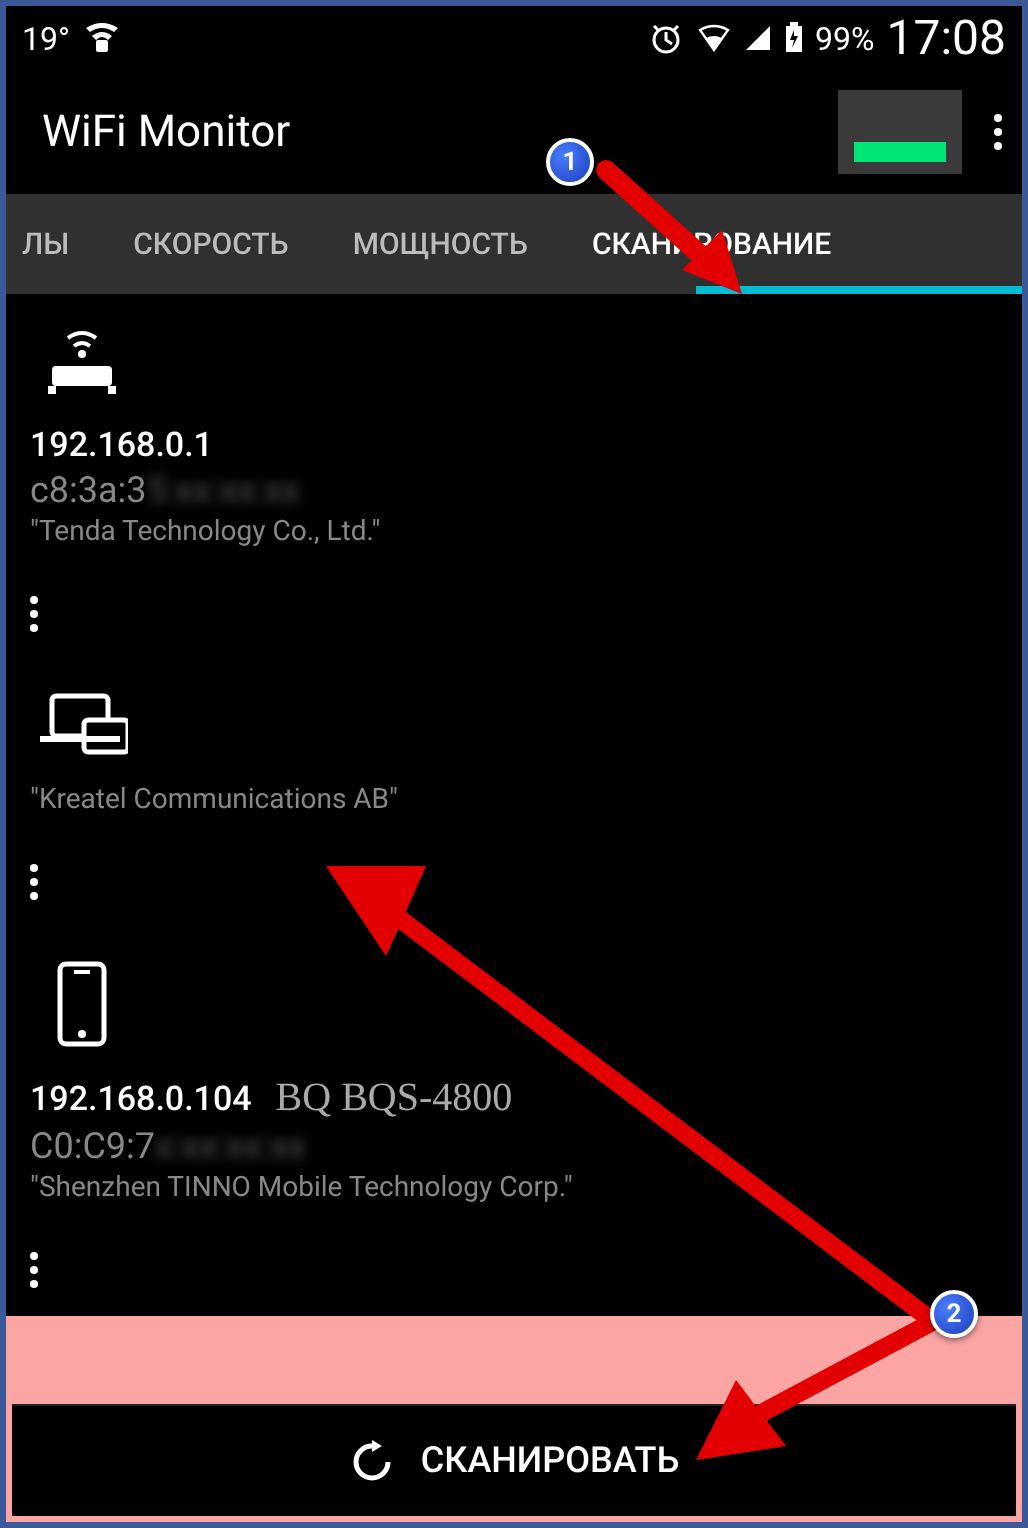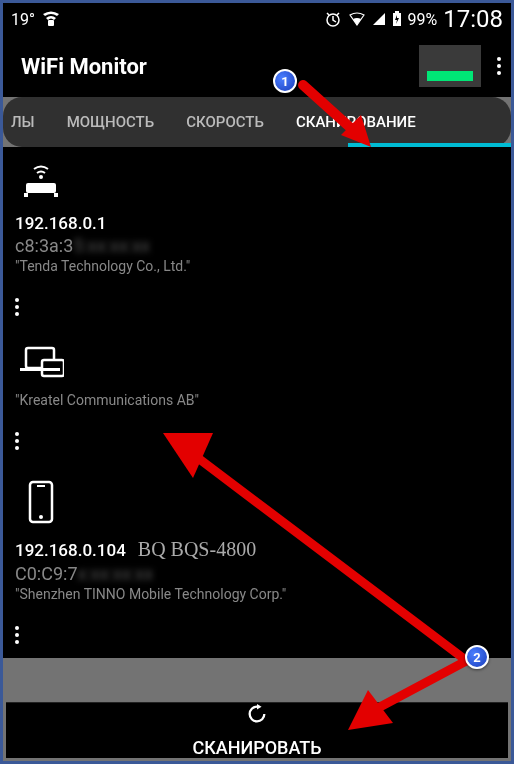--- a/index.html
+++ b/index.html
@@ -11,21 +11,21 @@
       width: 514px;
       height: 764px;
       background: #fff;
       font-family: Roboto, Arial, sans-serif;
       position: relative;
     }
     .frame {
       width: 514px;
       height: 764px;
       border: 3px solid #3b5998;
-      background: #737373;
+      background: #fca5a5;
       position: relative;
       overflow: hidden;
     }
     .status-bar {
       height: 32px;
       background: #000;
       display: flex;
       align-items: center;
       justify-content: space-between;
       padding: 0 8px;
@@ -50,21 +50,21 @@
       height: 62px;
       background: #000;
       display: flex;
       align-items: center;
       justify-content: space-between;
       padding: 0 10px 0 18px;
     }
     .app-title {
       color: #fff;
       font-size: 22px;
-      font-weight: 700;
+      font-weight: 400;
     }
     .header-right {
       display: flex;
       align-items: center;
       gap: 16px;
     }
     .signal-box {
       width: 62px;
       height: 42px;
       background: #3a3a3a;
@@ -78,21 +78,20 @@
       width: 46px;
       height: 10px;
       background: #00e676;
     }
     .tabs {
       height: 50px;
       background: #303030;
       display: flex;
       align-items: stretch;
       position: relative;
-      border-radius: 19px;
     }
     .tab {
       flex: none;
       display: flex;
       align-items: center;
       justify-content: center;
       color: #bbb;
       font-size: 15px;
       font-weight: 500;
       padding: 0 16px;
@@ -167,21 +166,20 @@
       height: 56px;
       background: #000;
       display: flex;
       align-items: center;
       justify-content: center;
       gap: 12px;
       color: #fff;
       font-size: 18px;
       font-weight: 500;
       border-top: 1px solid #222;
-      flex-direction: column;
     }
     .annotation-circle {
       position: absolute;
       width: 24px;
       height: 24px;
       border-radius: 50%;
       background: radial-gradient(circle at 35% 35%, #4a7eff, #1a3dbb);
       border: 2px solid #fff;
       display: flex;
       align-items: center;
@@ -253,22 +251,22 @@
       <div class="vert-dots">
         <span></span>
           <span></span>
           <span></span>
       </div>
     </div>
   </div>
 
   <div class="tabs">
     <div class="tab partial">ЛЫ</div>
+    <div class="tab">СКОРОСТЬ</div>
     <div class="tab">МОЩНОСТЬ</div>
-    <div class="tab">СКОРОСТЬ</div>
     <div class="tab active">СКАНИРОВАНИЕ</div>
     <div class="tab-indicator" style="left:345px;width:163px"></div>
   </div>
 
   <div class="device-list">
 
     <div class="device-item">
       <div class="device-icon">
         <svg width="42" height="36" viewBox="0 0 42 36">
             <path d="M14 6 Q21 1 28 6 M17 10 Q21 7 25 10" stroke="#fff" stroke-width="2" fill="none"></path>

